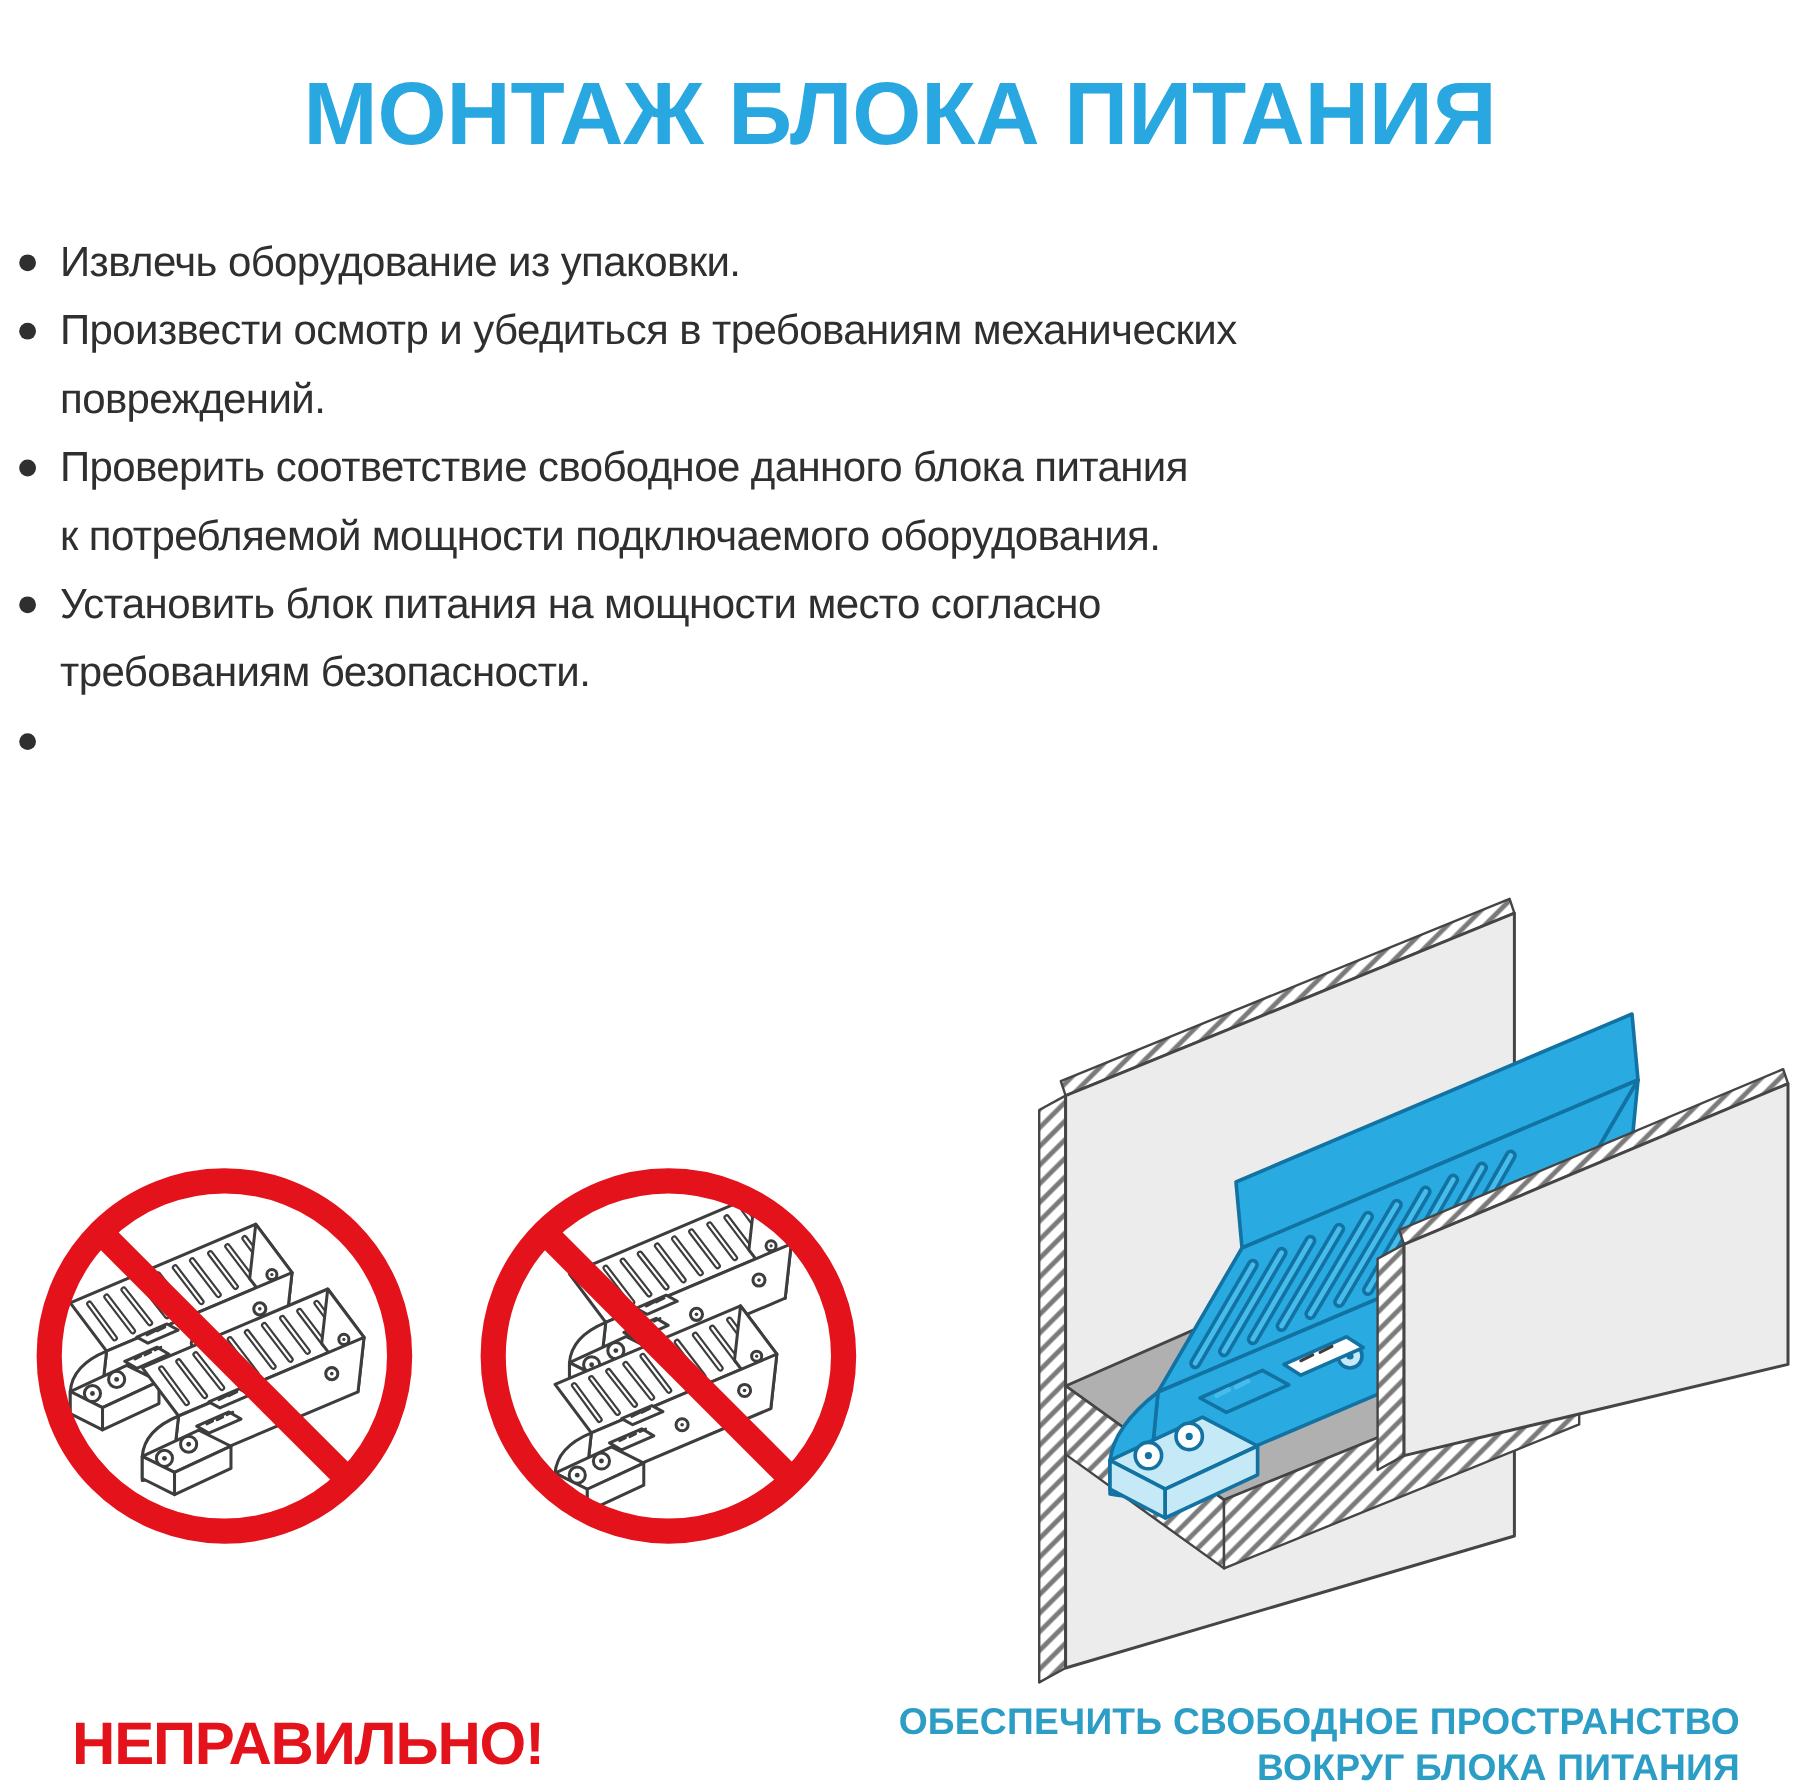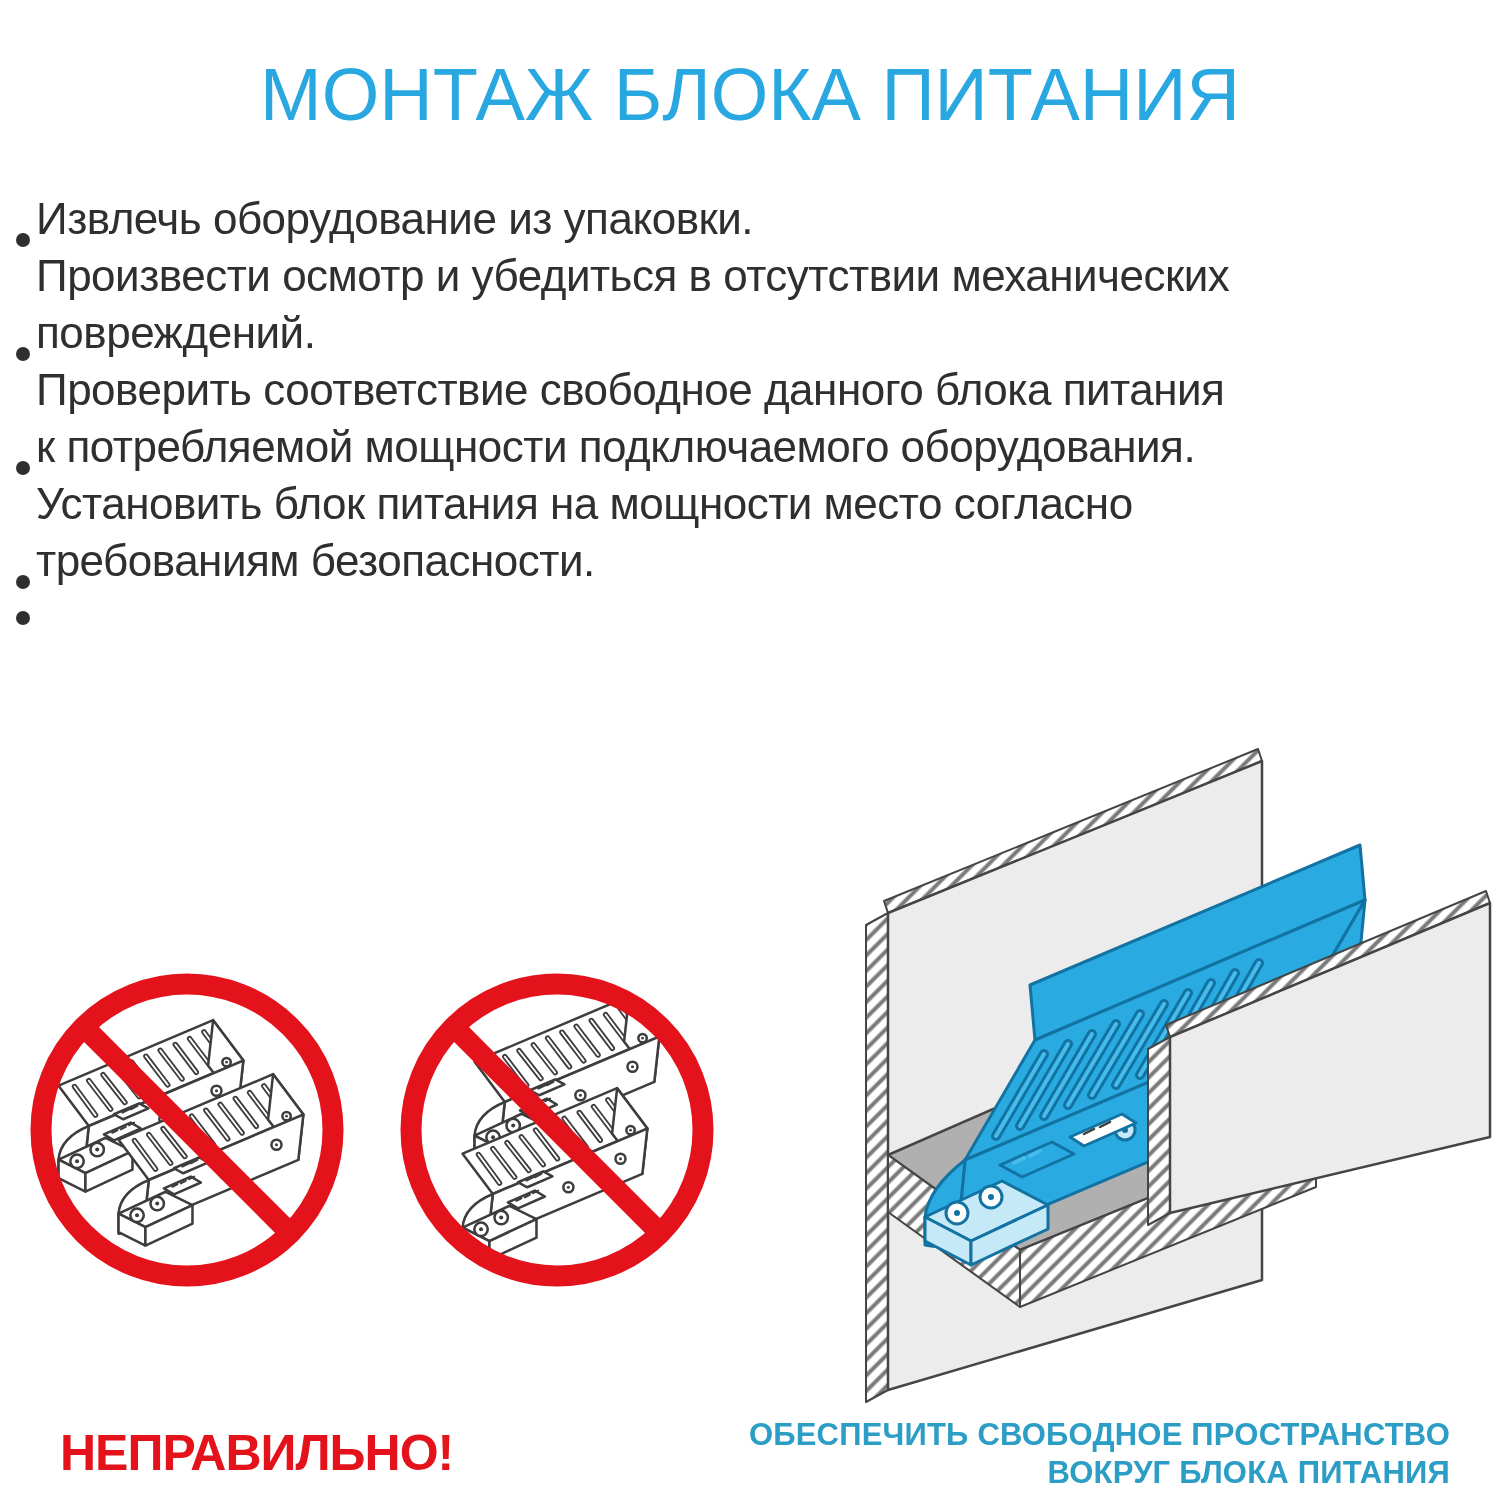--- a/index.html
+++ b/index.html
@@ -2,26 +2,26 @@
 <html style="--accent: #29A7E0; --text: #2F2F2F; --red: #E3121B; --teal: #2C9DC5; --psu-blue: #29ABE2; --psu-dark: #1273A3; --psu-light: #45BCEC; --psu-pale: #C6E9F8; --wall: #ECECEC; --shelf: #B0B0B0;"><head>
 <meta charset="utf-8">
 <style>
   html,body{margin:0;padding:0;}
   body{
     width:1500px;height:1493px;position:relative;background:#ffffff;
     font-family:"Liberation Sans", sans-serif;overflow:hidden;
   }
   .title{
     position:absolute;top:2px;left:0;width:100%;text-align:center;
-    font-size:74px;font-weight:400;letter-spacing:0;color:var(--accent,#29A7E0);
+    font-size:74px;font-weight:700;letter-spacing:0;color:var(--accent,#29A7E0);
     white-space:nowrap;
   }
   .bullets{position:absolute;top:190px;left:16px;width:1468px;}
-  .bullet-item{display:flex;gap:6px;font-size:44px;line-height:57px;
-    color:var(--text,#2F2F2F);letter-spacing:-0.5px;align-items:flex-end;}
+  .bullet-item{display:flex;gap:20px;font-size:35px;line-height:57px;
+    color:var(--text,#2F2F2F);letter-spacing:-0.5px;}
   .bullet-dot{width:14px;min-width:14px;height:14px;border-radius:50%;
     background:var(--text,#2F2F2F);margin-top:22px;}
   .bullet-text{white-space:pre-line;}
   .fig{position:absolute;}
   #fig-no-side{left:12px;top:948px;}
   #fig-no-stack{left:382px;top:948px;}
   #fig-clearance{left:830px;top:735px;}
   .wrong-label{
     position:absolute;top:1424px;left:60px;width:540px;
     font-size:50px;font-weight:700;letter-spacing:-1px;color:var(--red,#E3121B);
@@ -54,21 +54,21 @@
 
 <h1 class="title">МОНТАЖ БЛОКА ПИТАНИЯ</h1>
 
 <div class="bullets">
   <div class="bullet-item">
     <span class="bullet-dot"></span>
     <span class="bullet-text">Извлечь оборудование из упаковки.</span>
   </div>
   <div class="bullet-item">
     <span class="bullet-dot"></span>
-    <span class="bullet-text">Произвести осмотр и убедиться в отсутствии механических
+    <span class="bullet-text">Произвести осмотр и убедиться в требованиям механических
 повреждений.</span>
   </div>
   <div class="bullet-item">
     <span class="bullet-dot"></span>
     <span class="bullet-text">Проверить соответствие свободное данного блока питания
 к потребляемой мощности подключаемого оборудования.</span>
   </div>
   <div class="bullet-item">
     <span class="bullet-dot"></span>
     <span class="bullet-text">Установить блок питания на мощности место согласно

